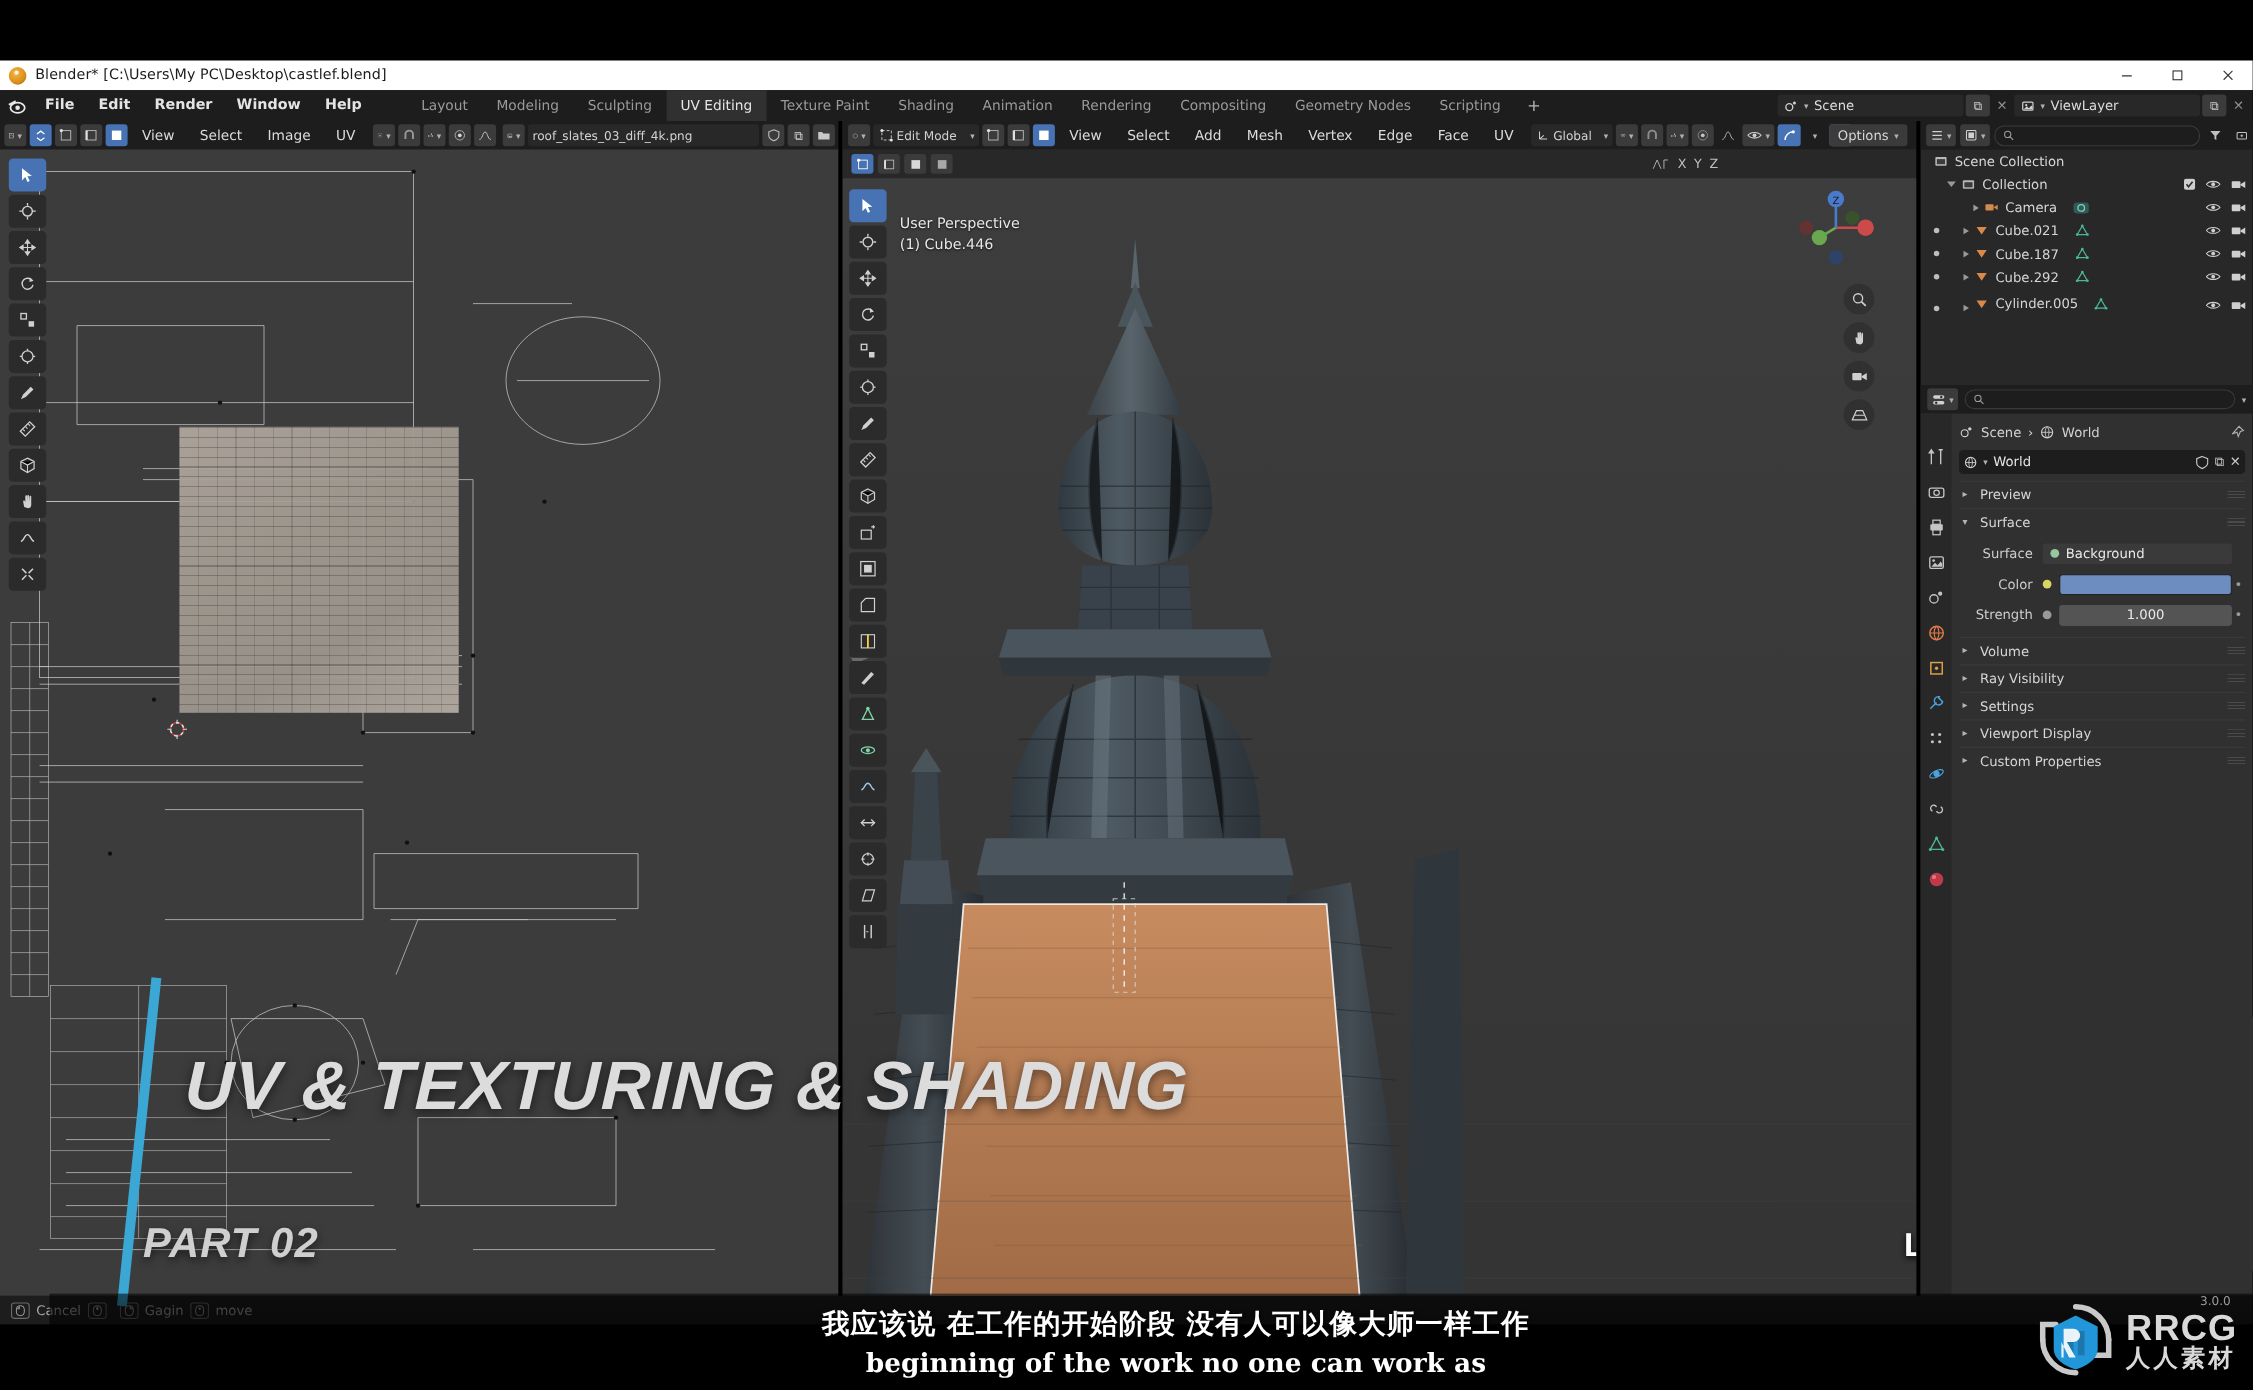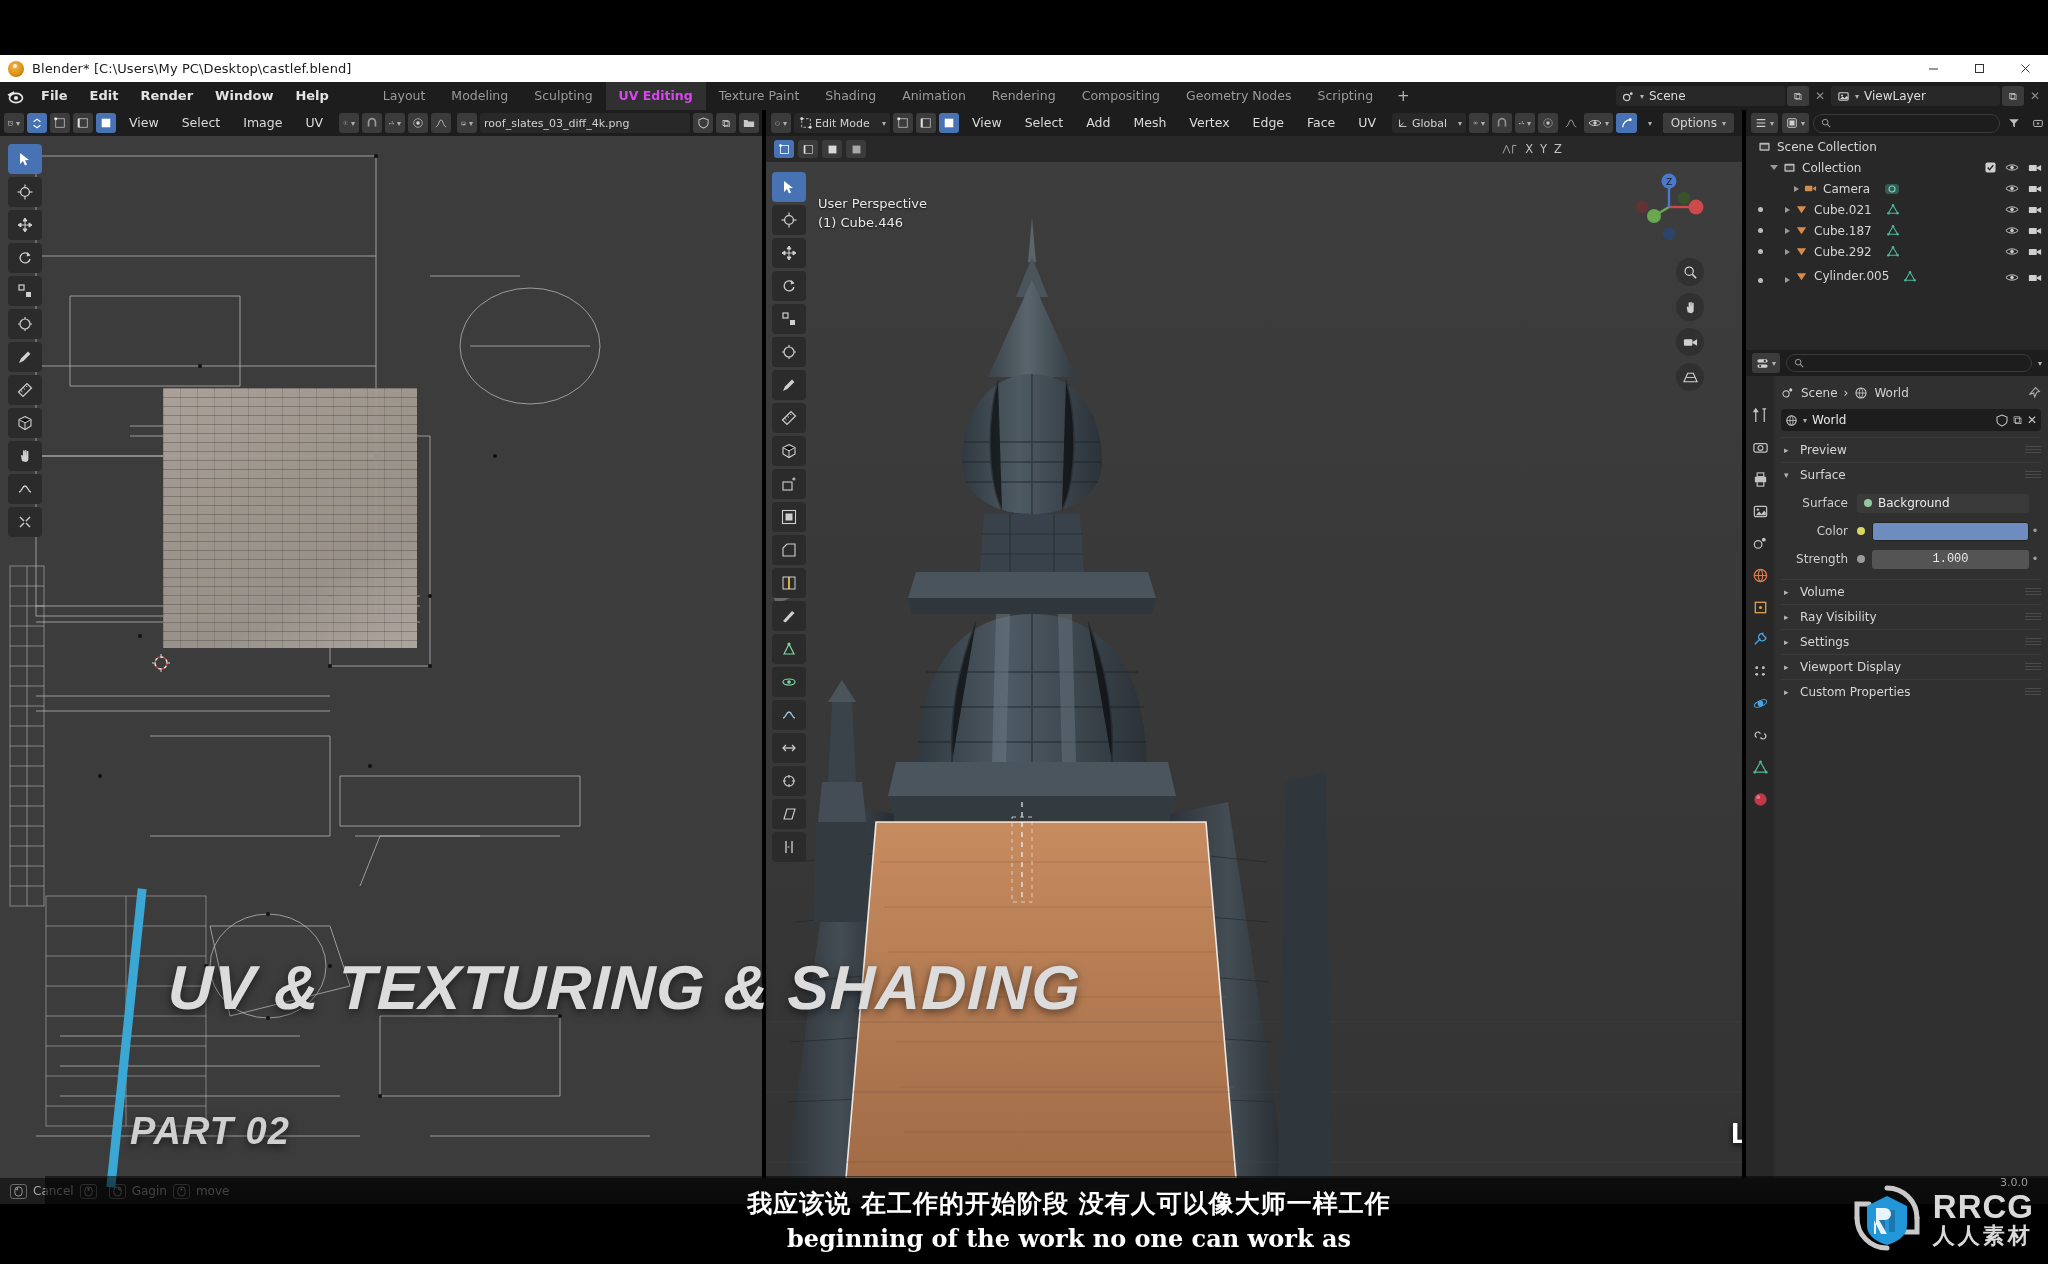--- a/index.html
+++ b/index.html
@@ -39,21 +39,21 @@
     background: #1d1d1d; display: flex; align-items: center;
   }
   .bl-logo { width: 30px; height: 28px; display:flex; align-items:center; justify-content:center; }
   .bl-logo svg { display:block; }
   .menu-item { color: #e4e4e4; font-size: 13px; padding: 0 11px; height: 28px;
     line-height: 28px; white-space: nowrap; }
   .menu-item.bold { font-weight: 600; }
   .ws-tabs { display: flex; align-items: flex-end; height: 28px; margin-left: 30px; }
   .ws-tab { color: #9a9a9a; font-size: 12.5px; padding: 0 13px; height: 28px;
     line-height: 28px; white-space: nowrap; }
-  .ws-tab.active { color: #d946ef; background: #303030; font-weight: 700; }
+  .ws-tab.active { color: #e5e5e5; background: #303030; font-weight: 400; }
   .ws-plus { color: #b5b5b5; font-size: 15px; padding: 0 11px; line-height: 28px; }
   .topbar-right { margin-left: auto; display: flex; align-items: center; height: 28px;
     padding-right: 4px; gap: 2px; }
   .tb-field { display:flex; align-items:center; height: 20px; background:#282828;
     border-radius: 3px; padding: 0 6px; color: #dcdcdc; font-size: 12px; gap: 5px;}
   .tb-field .fname { min-width: 130px; }
   .tb-icobtn { width: 22px; height: 20px; background:#3b3b3b; border-radius:3px;
     display:flex; align-items:center; justify-content:center; color:#c8c8c8; font-size:11px;}
   .tb-x { width: 18px; color:#8d8d8d; text-align:center; font-size: 12px;}
 
@@ -157,21 +157,21 @@
   .id-row { display:flex; align-items:center; height:22px; background:#1d1d1d;
     border-radius:4px; margin-top:4px; padding:0 4px; gap:5px;}
   .id-row .nm { flex:1; color:#e6e6e6; font-size:12px;}
   .panel-row { height:25px; display:flex; align-items:center; color:#d6d6d6;
     font-size:12px; gap:7px; border-top:1px solid #3a3a3a; padding-left:3px;}
   .chev { font-size:9px; color:#b4b4b4; display:inline-block; width:9px;}
   .field-row { display:flex; align-items:center; height:24px; margin-top:4px;}
   .field-lbl { width:76px; text-align:right; color:#cdcdcd; font-size:12px; padding-right:9px;}
   .field-box { flex:1; height:19px; background:#545454; border-radius:3px;
     display:flex; align-items:center; padding:0 7px; color:#eaeaea; font-size:12px; gap:6px;}
-  .field-box.center { justify-content:center;font-family:Liberation Mono, monospace; }
+  .field-box.center { justify-content:center; }
   .socket { width:8px;height:8px;border-radius:50%; flex:0 0 auto;}
   .colorbar { flex:1; height:19px; border-radius:3px; border:1px solid #222;}
   .deco { width:12px; text-align:center; color:#9a9a9a; font-size:12px;}
   .grip { margin-left:auto; width:16px; height:8px;
     background: repeating-linear-gradient(to bottom, #4a4a4a 0 1px, transparent 1px 3px);}
 
   
   .statusbar { position:absolute; left:0; top:1178px; width:2048px; height:26px;
     background:#1d1d1d; display:flex; align-items:center; padding-left:10px; gap:6px;}
   .sb-item { display:flex; align-items:center; gap:6px; color:#a9a9a9; font-size:12px;}

